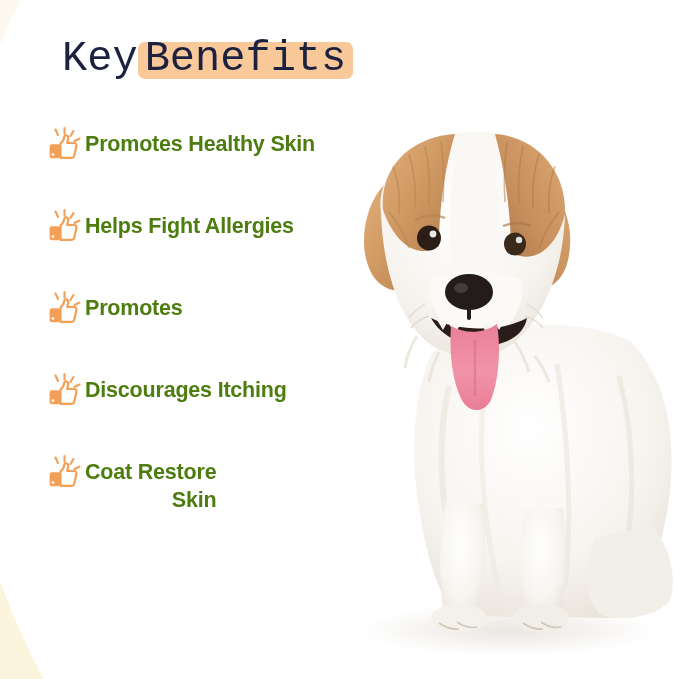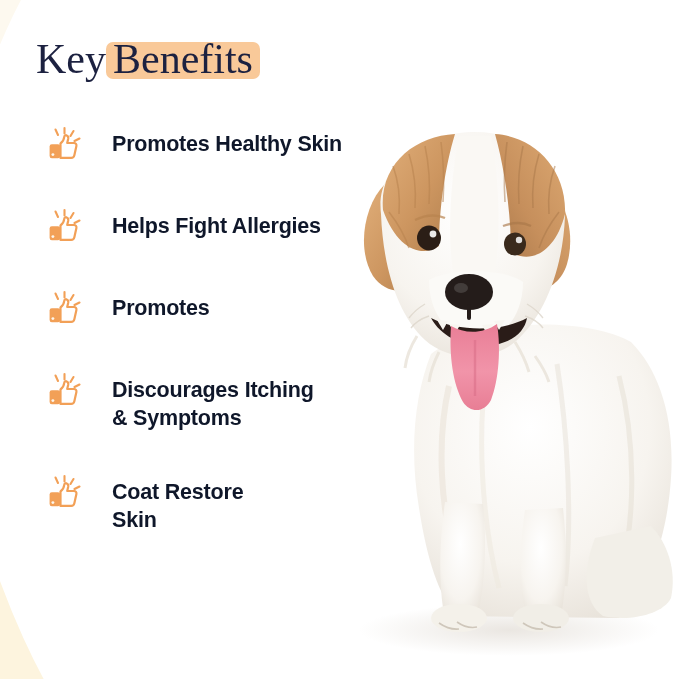--- a/index.html
+++ b/index.html
@@ -67,23 +67,23 @@
     right: 0;
     top: 118px;
     width: 360px;
     height: 561px;
   }
   .dog-wrap svg { display:block; width:100%; height:100%; }
 
   
   .title {
     position: absolute;
-    left: 36px;
+    left: 62px;
     top: 36px;
-    font-family: Liberation Serif, serif;
+    font-family: Liberation Mono, monospace;
     font-size: 42px;
     line-height: 1.05;
     color: #1c2140;
     white-space: nowrap;
     z-index: 6;
   }
   .title .word-plain {
     position: relative;
     z-index: 2;
   }
@@ -118,28 +118,29 @@
   }
   .benefit-row:last-child { margin-bottom: 0; }
   .benefit-icon {
     flex: 0 0 auto;
     width: 40px;
     height: 40px;
     margin-top: 0px;
   }
   .benefit-icon svg { display: block; width: 40px; height: 40px; }
   .benefit-text {
-    margin-left: 28px;
+    margin-left: 1px;
     font-family: "Liberation Sans", sans-serif;
     font-weight: bold;
     font-size: 21.5px;
     line-height: 28px;
-    color: #0f172a;
+    color: #4d7c0f;
     letter-spacing: -0.2px;
     padding-top: 4px;
+    text-align: right;
   }
   .benefit-text .ln { display: block; }
 </style>
 </head>
 <body>
 
 <div id="canvas">
 
   <div class="bg-layer">
     <div class="blob-pale"></div>
@@ -367,21 +368,20 @@
           <path d="M16.5 17.5 C 18.5 16, 20 13.5, 20.2 11 C 20.3 9.6, 21.6 8.8, 22.7 9.4
                    C 23.9 10, 24.5 11.4, 24.2 12.8 L 23.2 17 L 30 17
                    C 31.7 17, 32.8 18.5, 32.4 20.1 L 30.3 29.4
                    C 30 30.9, 28.7 31.9, 27.2 31.9 L 16.5 31.9 Z" fill="none" stroke="#f2a057" stroke-width="2.2" stroke-linejoin="round"></path>
           <rect x="5.6" y="18.2" width="10.6" height="14" rx="2.2" fill="#f2a057"></rect>
           <circle cx="8.9" cy="28.6" r="1.45" fill="#fdf6ec"></circle>
         </svg>
       </span>
       <span class="benefit-text">
         <span class="ln">Discourages Itching</span>
-        <span class="ln">&amp; Symptoms</span>
       </span>
     </div>
 
     <div class="benefit-row">
       <span class="benefit-icon">
         <svg viewBox="0 0 40 40" xmlns="http://www.w3.org/2000/svg">
           <g stroke="#f2a057" stroke-width="2.1" stroke-linecap="round" fill="none">
             <path d="M14 9 L 11.5 3.5"></path>
               <path d="M20.5 7.5 L 20.5 2"></path>
             <path d="M26.5 10 L 29.5 5"></path>

